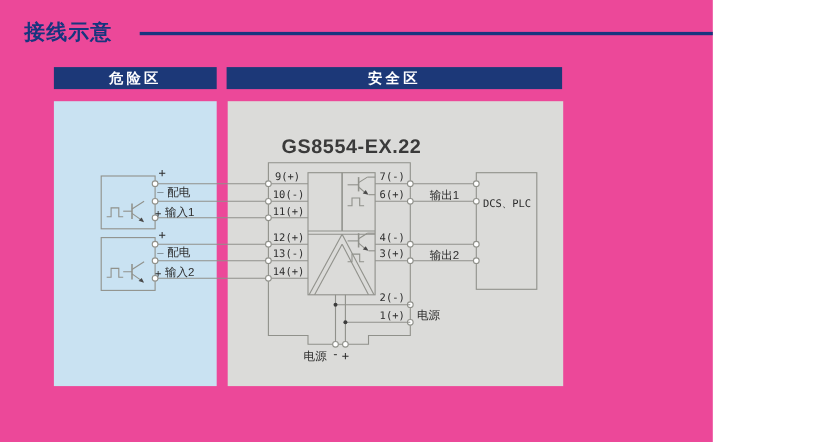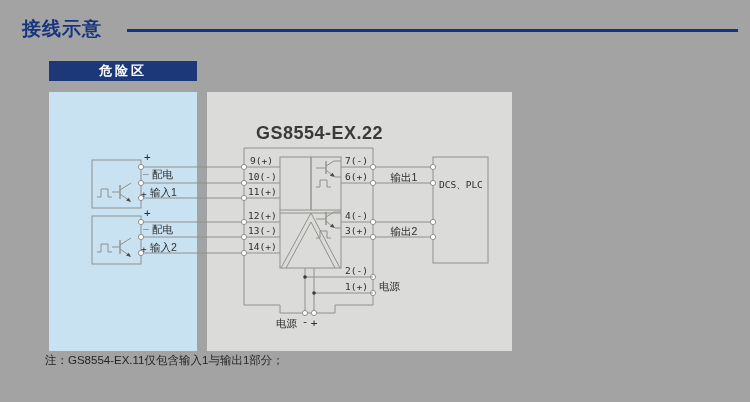--- a/index.html
+++ b/index.html
@@ -1,16 +1,16 @@
 <!DOCTYPE html>
 <html><head>
 <meta charset="utf-8">
 <style>
   html,body{margin:0;padding:0;background:#ffffff;}
-  .stage{position:relative;width:750px;height:402px;background:#a3a3a3;overflow:hidden;
+  .stage{position:relative;width:648px;height:402px;background:#ec4899;overflow:hidden;
          font-family:"Liberation Sans",sans-serif;}
   .page-title{position:absolute;left:22px;top:16px;font-size:19px;font-weight:bold;
               color:#17357e;letter-spacing:1px;white-space:nowrap;}
   .title-rule{position:absolute;left:127px;top:29px;width:611px;height:3px;background:#17357e;}
   .zone-bar{position:absolute;top:61px;height:20px;background:#1c3878;color:#ffffff;
             font-size:13px;font-weight:bold;display:flex;align-items:center;justify-content:center;
             letter-spacing:3px;}
   #bar-hazard{left:49px;width:148px;}
   #bar-safe{left:206px;width:305px;}
   .zone-bg{position:absolute;top:92px;height:259px;}
@@ -33,20 +33,21 @@
 </style>
 </head>
 <body>
 
 <div class="stage">
 
   <div class="page-title">接线示意</div>
   <div class="title-rule"></div>
 
   <div class="zone-bar" id="bar-hazard">危险区</div>
+  <div class="zone-bar" id="bar-safe">安全区</div>
 
   <div class="zone-bg" id="zone-hazard"></div>
   <div class="zone-bg" id="zone-safe"></div>
 
   <svg class="diagram" width="750" height="402" viewBox="0 0 750 402">
 
     <text class="gsname" x="256" y="139">GS8554-EX.22</text>
 
     <g>
       <line class="w" x1="141" y1="167" x2="244" y2="167"></line>
@@ -205,16 +206,15 @@
     </g>
 
     <g>
       <text class="tc" x="404" y="181" text-anchor="middle">输出1</text>
       <text class="tc" x="404" y="235" text-anchor="middle">输出2</text>
       <text class="tc" x="379" y="290">电源</text>
     </g>
   </svg>
 
   <div class="note">
-    <div><span>注：</span><span>GS8554-EX.11仅包含输入1与输出1部分；</span></div>
   </div>
 
 </div>
 
 </body></html>

